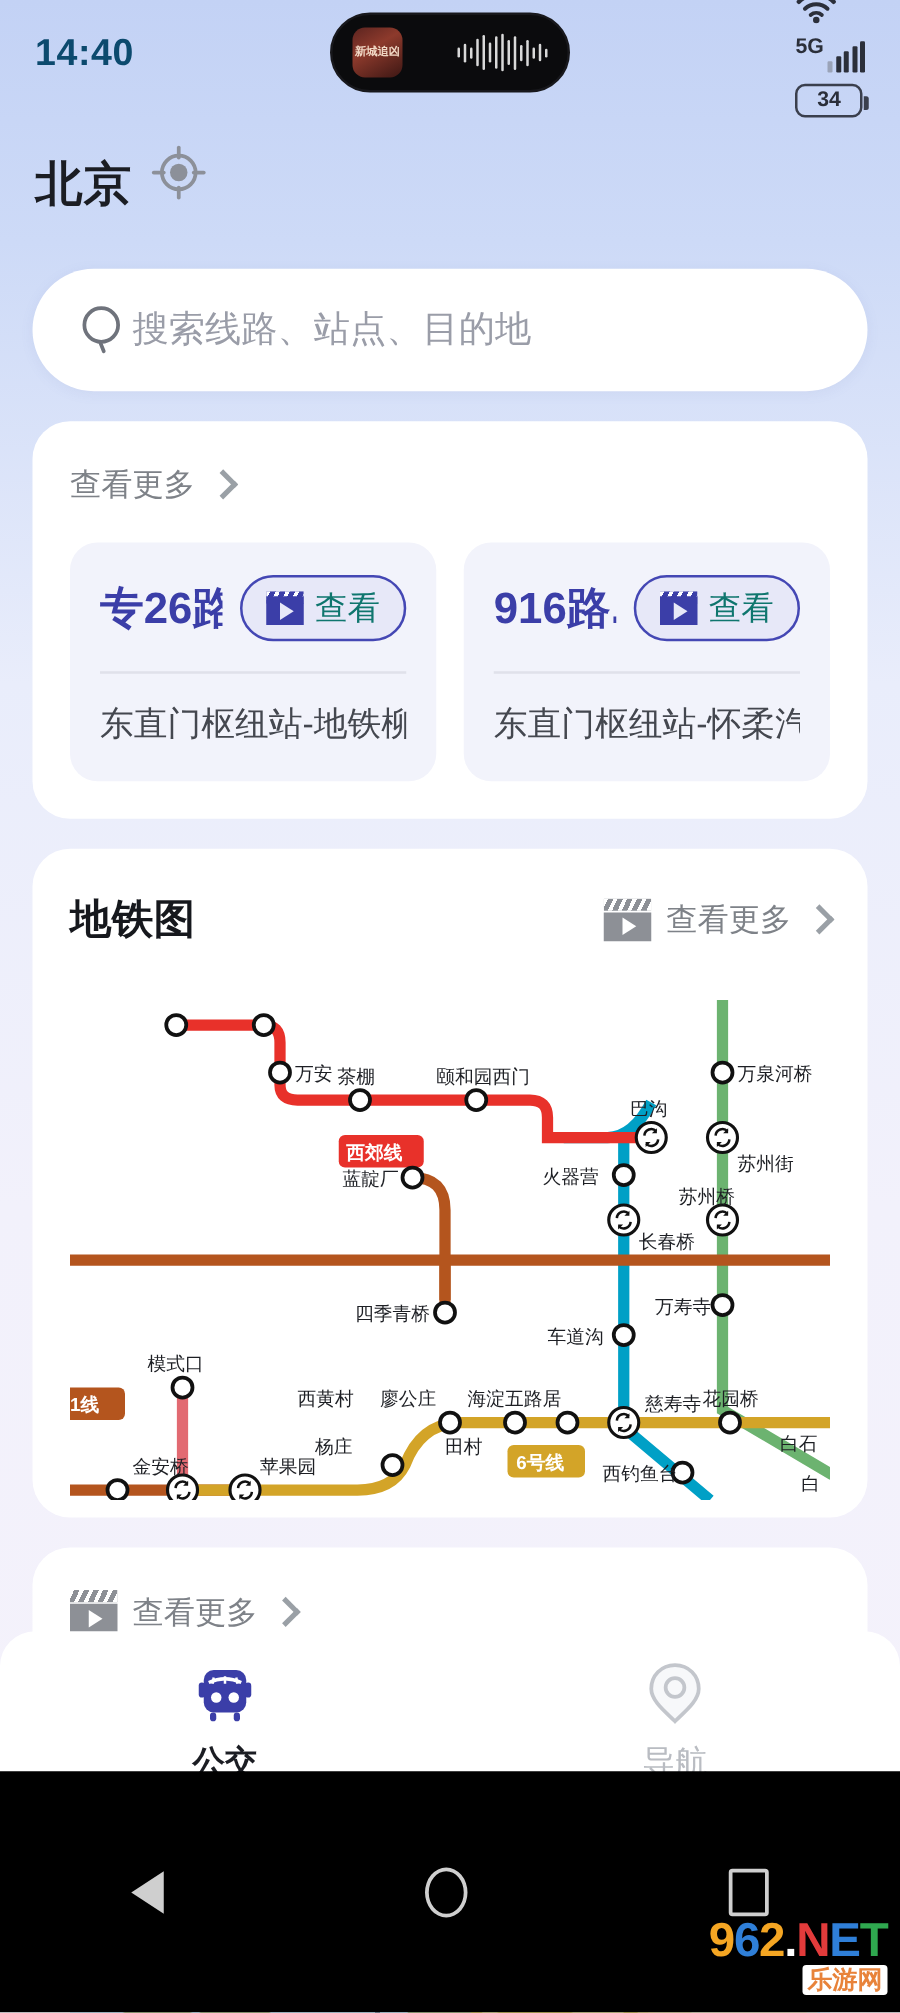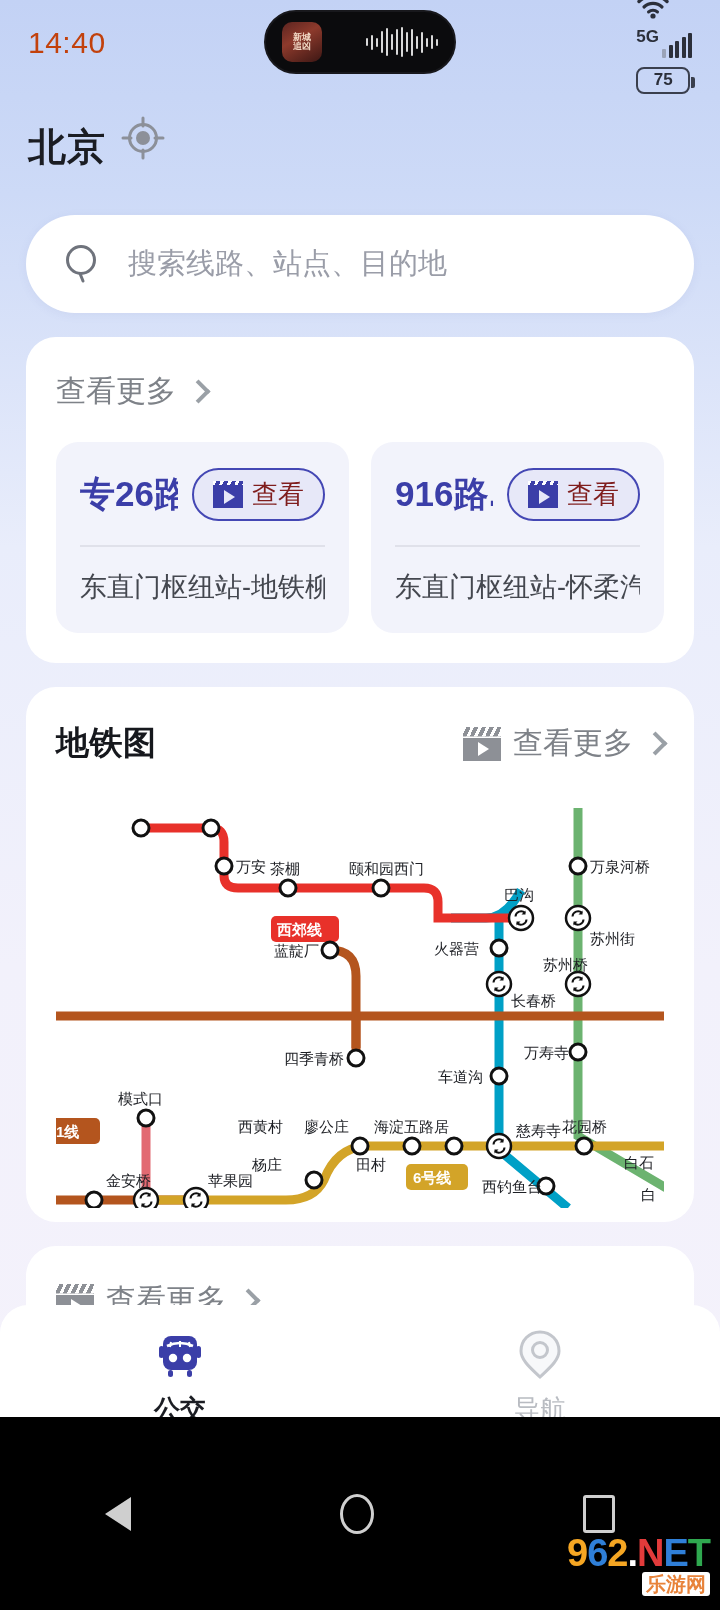--- a/index.html
+++ b/index.html
@@ -5,31 +5,31 @@
   * { margin:0; padding:0; box-sizing:border-box; }
   html,body { width:720px; height:1610px; }
   body {
     font-family:"Liberation Sans","DejaVu Sans",sans-serif;
     background:linear-gradient(180deg,#c3d2f5 0%,#cddaf7 12%,#e9edfb 34%,#f2f1fb 60%,#f5f2fb 100%);
     position:relative; overflow:hidden;
   }
 
   
   .statusbar{ height:86px; display:flex; align-items:center; padding:0 28px; position:relative; }
-  .sb-time{ font-size:30px; font-weight:400; color:#c2410c; letter-spacing:.5px; }
+  .sb-time{ font-size:30px; font-weight:700; color:#0c4a6e; letter-spacing:.5px; }
   .island{
     position:absolute; left:50%; transform:translateX(-50%); top:10px;
     width:192px; height:64px; border-radius:34px; background:#0b0b0d;
     display:flex; align-items:center; justify-content:space-between; padding:0 16px;
     border:2px solid #18181c;
   }
   .island-app{
     width:40px;height:40px;border-radius:10px;
     background:linear-gradient(150deg,#5c2420 0%,#8d3a2c 40%,#3d1714 100%);
-    display:flex;align-items:center;justify-content:center;flex-direction:column;
+    display:flex;align-items:center;justify-content:center;flex-direction:row;
     font-size:9px;color:#f0d7c4;line-height:1.05;font-weight:700;overflow:hidden;
   }
   .wave{ display:flex; align-items:center; gap:2.5px; height:30px; }
   .wave i{ display:block; width:2.5px; background:#d9d9d9; border-radius:2px; }
   .sb-right{ margin-left:auto; display:flex; align-items:flex-start; gap:9px;flex-direction:column; }
   .net5g{ display:flex; align-items:flex-end; gap:3px; }
   .g5{ font-size:17px; font-weight:700; color:#2b2f3a; line-height:1; margin-bottom:13px;}
   .bars{ display:flex; align-items:flex-end; gap:2.5px; height:24px; }
   .bars i{ width:4px; background:#2b2f3a; border-radius:1px; display:block; }
   .batt{
@@ -39,31 +39,31 @@
   }
   .batt:after{content:"";position:absolute;right:-7px;top:8px;width:4px;height:11px;background:#3a3f4d;border-radius:0 2px 2px 0;}
 
   
   .cityrow{ display:flex; align-items:center; gap:14px; padding:16px 28px 0; }
   .cityname{ font-size:38px; font-weight:700; color:#1b1d23; letter-spacing:1px;margin-top:20px; }
 
   
   .searchbar{
     margin:42px 26px 0; height:98px; background:#fff; border-radius:50px;
-    display:flex; align-items:center; gap:22px; padding:0 36px;
+    display:flex; align-items:center; padding:0 36px;
     box-shadow:0 2px 10px rgba(110,125,180,.09);
   }
   .search-ph{ font-size:29px; color:#9a9da8; }
 
   
   .card{ margin:24px 26px 0; background:#fff; border-radius:30px; padding:34px 30px 30px; }
   .card-head{ display:flex; align-items:center; justify-content:space-between; }
   .card-title{ font-size:33px; font-weight:700; color:#16181d; letter-spacing:.5px; }
   .more{ display:flex; align-items:center; gap:12px; }
-  .more-txt{ font-size:30px; color:#7e8288; }
+  .more-txt{ font-size:25px; color:#7e8288; }
   .chev{ width:17px;height:17px;border-right:4px solid #9aa0a6;border-bottom:4px solid #9aa0a6;
          transform:rotate(-45deg); margin-left:2px; }
 
   
   .clap{ width:38px;height:34px;position:relative;display:inline-block; }
   .clap .top{ position:absolute;top:0;left:0;width:100%;height:10px;background:currentColor;
               clip-path:polygon(0 0,100% 0,100% 100%,0 100%); }
   .clap .top:after{content:"";position:absolute;inset:0;
     background:repeating-linear-gradient(115deg,#fff 0 3px,transparent 3px 7px);}
   .clap .body{ position:absolute;bottom:0;left:0;width:100%;height:23px;background:currentColor;
@@ -71,21 +71,21 @@
   .clap .body:after{content:"";width:0;height:0;border-left:11px solid #fff;
     border-top:7px solid transparent;border-bottom:7px solid transparent;margin-left:2px;}
 
   
   .bus-row{ display:flex; gap:22px; margin-top:30px; }
   .bus-card{ flex:1; background:#f2f3fb; border-radius:22px; padding:26px 24px 28px; min-width:0; }
   .bus-top{ display:flex; align-items:center; gap:14px; }
   .bus-no{ font-size:35px; font-weight:700; color:#3b3ea8; white-space:nowrap; overflow:hidden; }
   .view-btn{
     display:flex;align-items:center;gap:9px;border:2.5px solid #4447b4;border-radius:40px;
-    padding:7px 19px;color:#7f1d1d;background:#e7e8f8;white-space:nowrap;
+    padding:7px 19px;color:#0f766e;background:#e7e8f8;white-space:nowrap;
   }
   .view-btn .clap{ width:30px;height:27px;color:#3b3ea8; }
   .view-btn .clap .body:after{ border-left-color:#e7e8f8; }
   .view-btn span{ font-size:26px; font-weight:500; }
   .bus-div{ height:2px; background:#e0e1ea; margin:24px 0 22px; }
   .bus-desc{ font-size:27px; color:#44474f; white-space:nowrap; overflow:hidden; }
 
   
   .metro-wrap{ margin-top:22px; height:420px; position:relative; overflow:hidden; }
   .metro-wrap svg{ display:block; }
@@ -158,21 +158,21 @@
       <div class="g5">5G</div>
       <div class="bars">
         <i style="height:9px;background:#9aa3b8"></i>
           <i style="height:13px"></i>
         <i style="height:17px"></i>
           <i style="height:21px"></i>
           <i style="height:25px"></i>
       </div>
     </div>
     <div class="batt">
-      <span>75</span>
+      <span>34</span>
     </div>
   </div>
 </div>
 
 <div class="cityrow">
   <div class="cityname">北京</div>
   <svg width="46" height="46" viewBox="0 0 46 46">
     <circle cx="23" cy="23" r="13.5" fill="none" stroke="#8c9099" stroke-width="3"></circle>
     <circle cx="23" cy="23" r="7" fill="#8c9099"></circle>
     <line x1="23" y1="3" x2="23" y2="11" stroke="#8c9099" stroke-width="3" stroke-linecap="round"></line>

